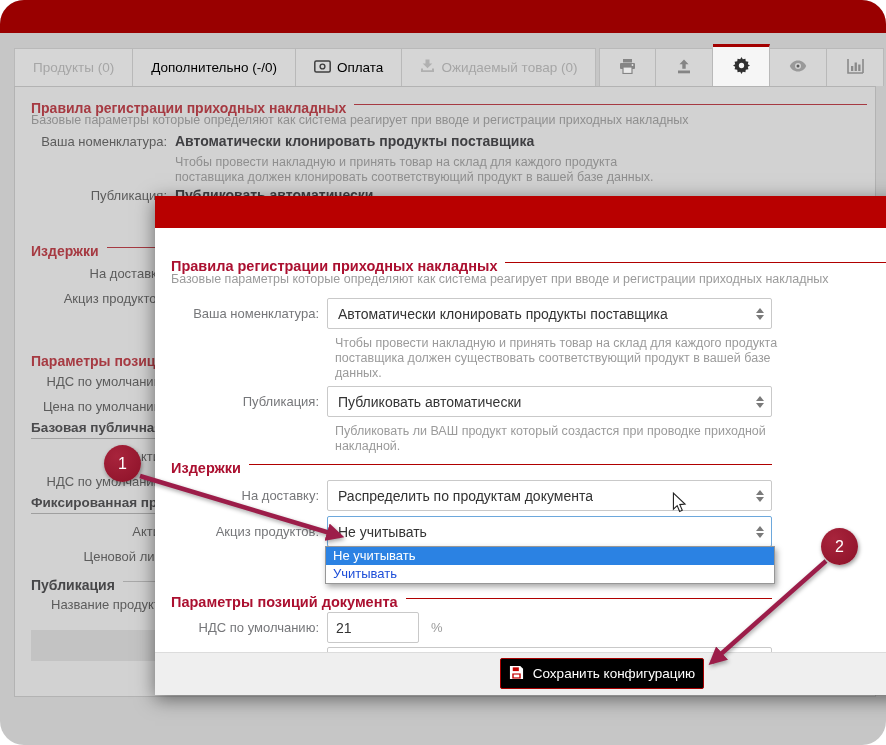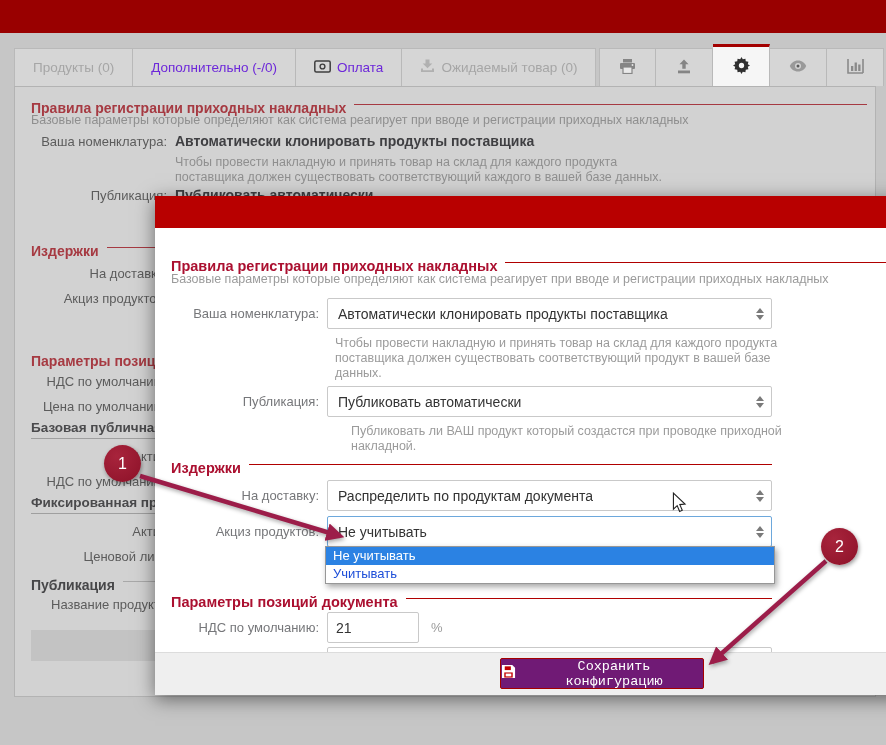--- a/index.html
+++ b/index.html
@@ -1,27 +1,27 @@
 <!DOCTYPE html>
 <html><head>
 <meta charset="utf-8">
 <style>
   * { margin:0; padding:0; box-sizing:border-box; }
   html,body { width:886px; height:745px; }
   body { font-family:"Liberation Sans", sans-serif; }
-  #stage { position:relative; width:886px; height:745px; overflow:hidden; background:#c6c6c6; }
+  #stage { position:relative; width:886px; height:745px; overflow:hidden; background:#c6c6c6;border-radius:24px; }
 
   
   .topbar { position:absolute; left:0; top:0; width:886px; height:33px; background:#990000; }
 
   
   .tabstrip { position:absolute; left:0; top:44px; width:886px; height:42px; display:flex; align-items:flex-end; }
   .tab { height:38px; display:flex; align-items:center; justify-content:center; gap:6px;
          background:#d6d6d6; border:1px solid #b9b9b9; border-bottom:none; font-size:13.5px;
-         color:#6d28d9; cursor:default; }
+         color:#000000; cursor:default; }
   .tab + .tab { border-left:none; }
   .tab.dis { color:#a6a6a6; }
   .tab.icon-tab { width:57px; }
   .tab.active { height:42px; background:#f6f6f6; border-top:3px solid #a30000; }
   .lgroup { display:flex; margin-left:14px; align-items:flex-end; }
   .igroup { display:flex; margin-left:3px; align-items:flex-end; }
   .t-pad { padding:0 18px; }
 
   
   .panel { position:absolute; left:14px; top:86px; width:862px; height:611px;
@@ -67,24 +67,24 @@
             font-size:14px; color:#333; padding:0 8px; font-family:"Liberation Sans",sans-serif; }
   .suffix { margin-left:12px; font-size:13px; color:#9b9b9b; }
 
   
   .ddlist { position:absolute; left:170px; top:318px; width:450px; background:#fff;
             border:1px solid #979797; box-shadow:2px 3px 6px rgba(0,0,0,0.35); z-index:6; }
   .ddopt { height:18px; line-height:18px; padding-left:7px; font-size:13px; color:#1d4ed8; cursor:default; }
   .ddopt.sel { background:#2b82e3; color:#fff; }
 
   
-  .savebtn { position:absolute; left:345px; top:462px; width:204px; height:31px; background:#701a75;
+  .savebtn { position:absolute; left:345px; top:462px; width:204px; height:31px; background:#000000;
              border:1px solid #a50000; border-radius:2px; color:#fff; font-size:13.5px;
              display:flex; align-items:center; justify-content:center; gap:9px; cursor:pointer;
-             font-family:Liberation Mono, monospace; }
+             font-family:Liberation Sans, sans-serif; }
 
   
   .badge { position:absolute; width:37px; height:37px; border-radius:50%; color:#fff;
            background:radial-gradient(circle at 35% 30%, #a8243c, #8c1128); 
            box-shadow:1px 2px 4px rgba(0,0,0,0.4);
            display:flex; align-items:center; justify-content:center; font-size:16px; z-index:30; }
   #arrows { position:absolute; left:0; top:0; width:886px; height:745px; pointer-events:none; z-index:29;
             filter:drop-shadow(1px 2px 2px rgba(0,0,0,0.35)); }
   #cursor { position:absolute; left:672px; top:492px; z-index:40; pointer-events:none; }
   .nowrap { white-space:nowrap;margin-top:8px; }
@@ -178,21 +178,21 @@
       <span class="nowrap">Правила регистрации приходных накладных</span>
       <span class="rule"></span>
     </div>
     <div class="bsub" style="top:26px;">Базовые параметры которые определяют как система реагирует при вводе и регистрации приходных накладных</div>
     <div class="brow" style="top:44px;">
       <span class="blabel">Ваша номенклатура:</span>
       <span class="bvalue">Автоматически клонировать продукты поставщика</span>
     </div>
     <div class="bhelp" style="top:68px;">
       <div>Чтобы провести накладную и принять товар на склад для каждого продукта</div>
-      <div>поставщика должен существовать соответствующий каждого в вашей базе данных.</div>
+      <div>поставщика должен клонировать соответствующий продукт в вашей базе данных.</div>
     </div>
     <div class="brow" style="top:98px;">
       <span class="blabel">Публикация:</span>
       <span class="bvalue">Публиковать автоматически</span>
     </div>
 
     <div class="bhead" style="top:148px; width:420px;">
       <span class="nowrap">Издержки</span>
       <span class="rule"></span>
     </div>
@@ -262,21 +262,21 @@
       <div class="mrow" style="top:158px;">
         <span class="mlabel">Публикация:</span>
         <div class="mselect">
           <span class="val">Публиковать автоматически</span>
           <span class="spn">
               <i class="up"></i>
               <i class="dn"></i>
             </span>
         </div>
       </div>
-      <div class="mhelp" style="top:196px; width:460px;margin-left:16px;">Публиковать ли ВАШ продукт который создастся при проводке приходной накладной.</div>
+      <div class="mhelp" style="top:196px; width:460px;">Публиковать ли ВАШ продукт который создастся при проводке приходной накладной.</div>
 
       <div class="mh" style="top:224px; width:601px;">
         <span class="nowrap">Издержки</span>
         <span class="rule"></span>
       </div>
 
       <div class="mrow" style="top:252px;">
         <span class="mlabel">На доставку:</span>
         <div class="mselect">
           <span class="val">Распределить по продуктам документа</span>

